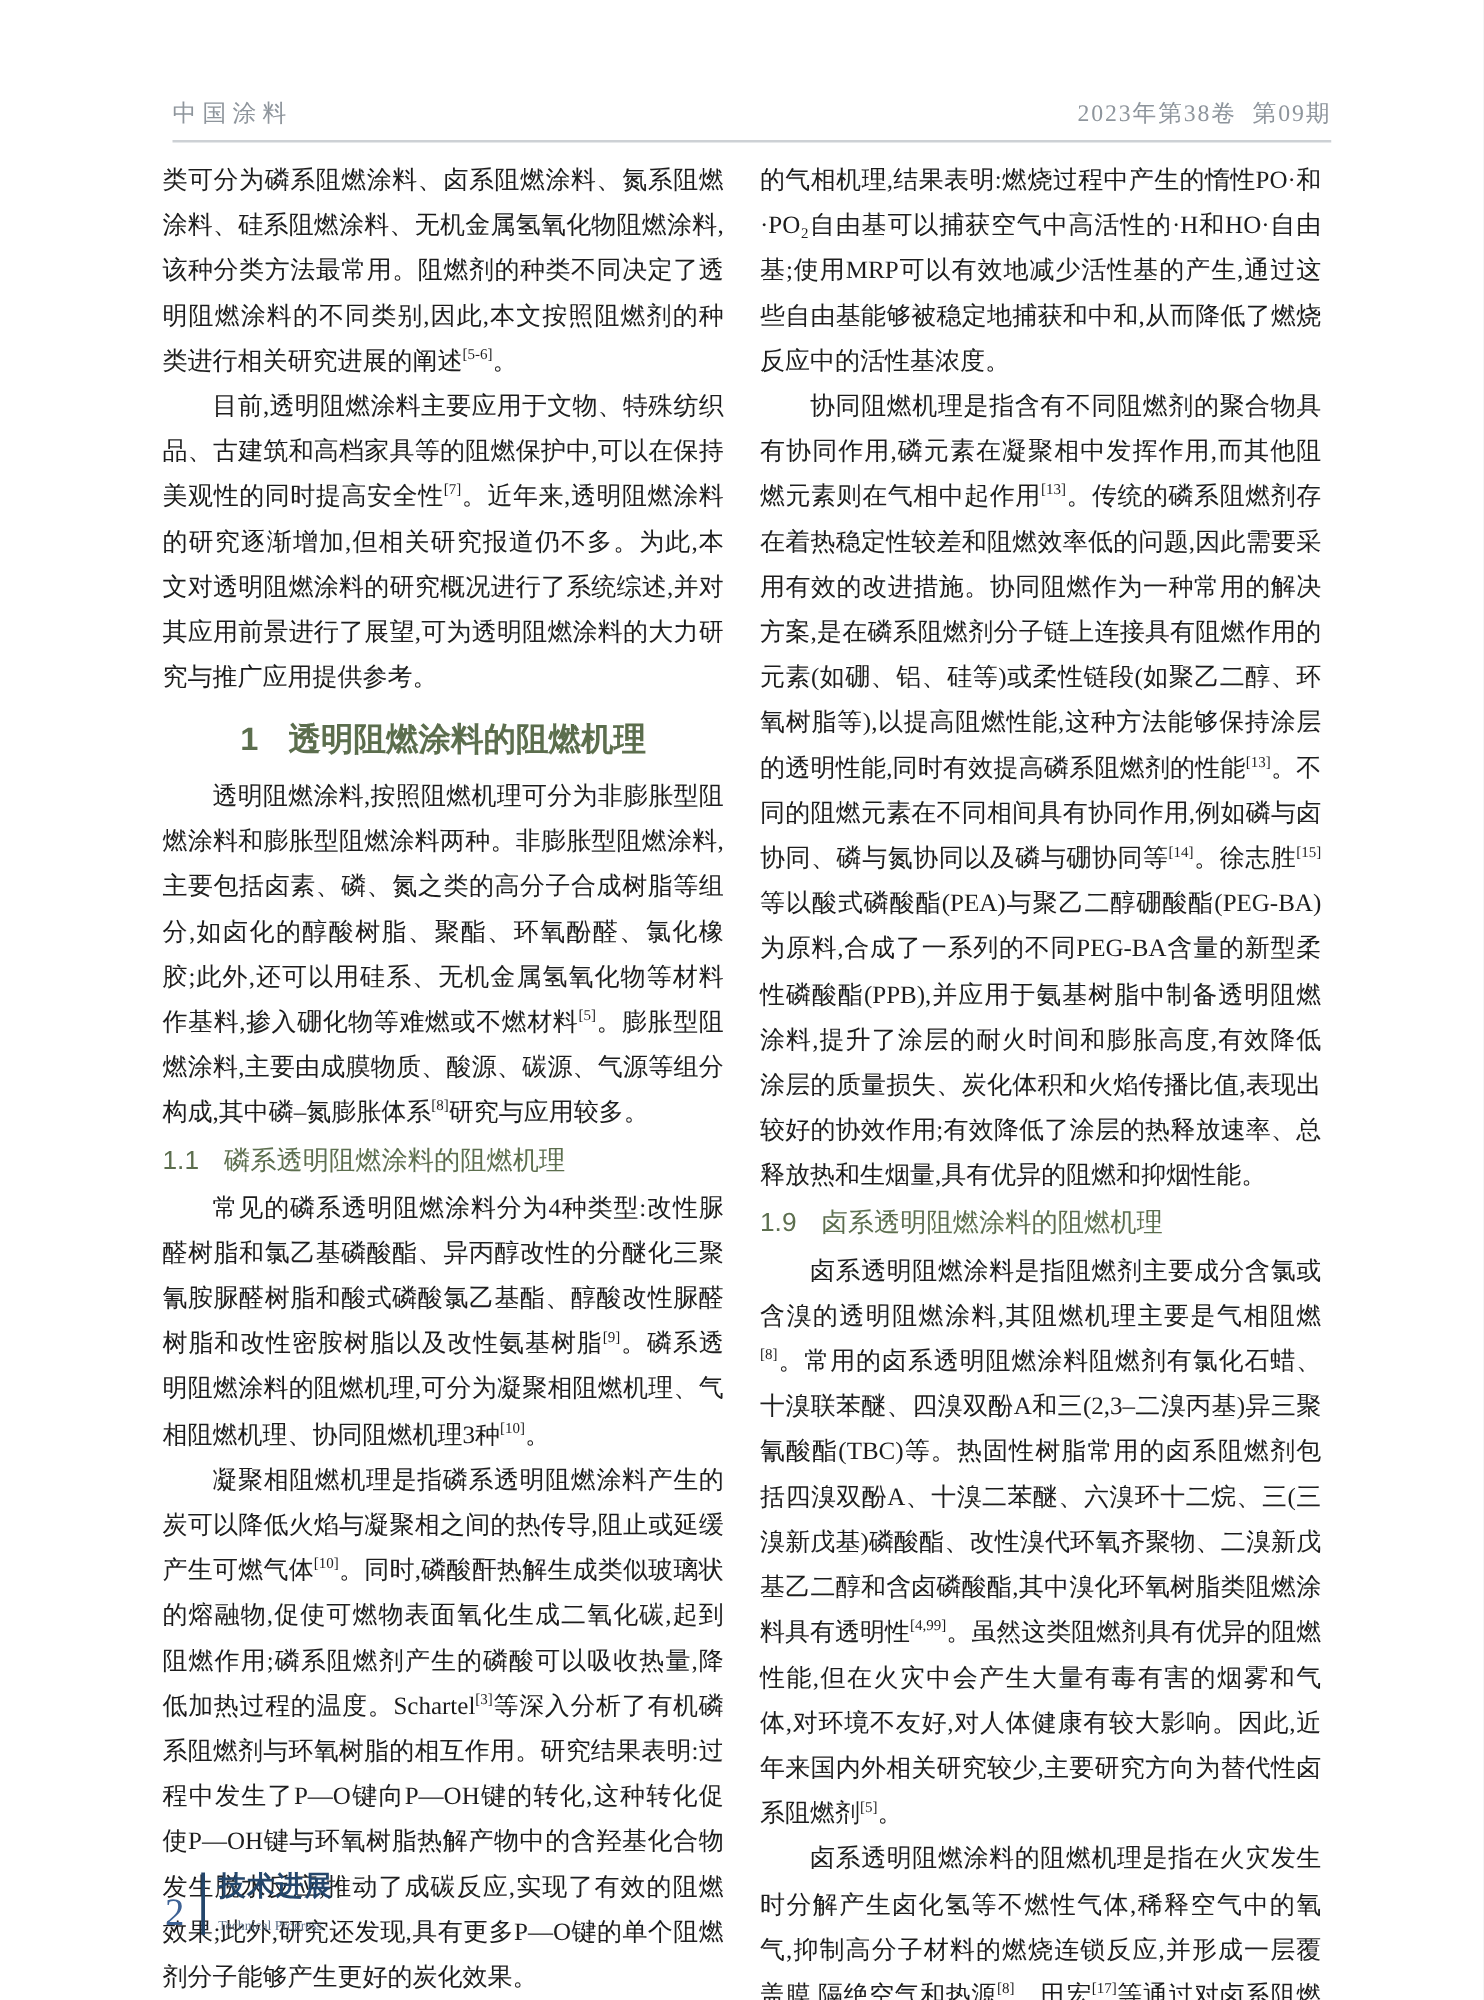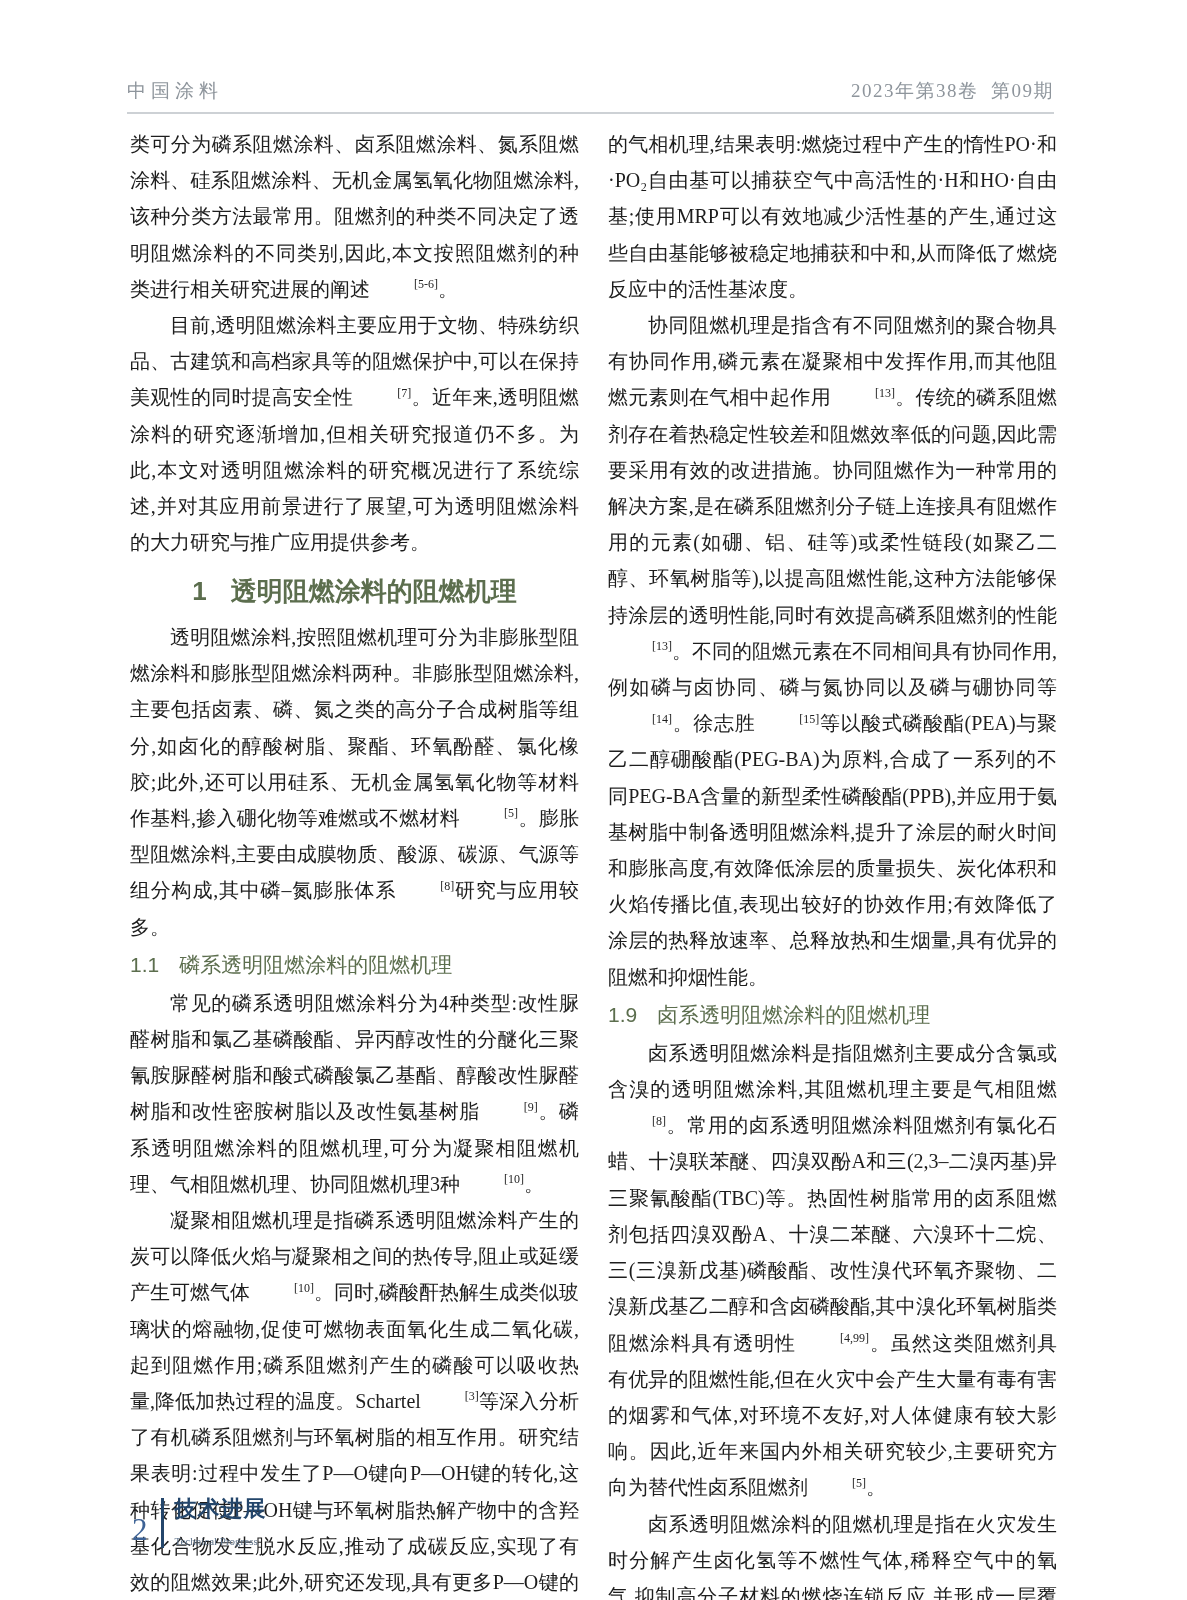--- a/index.html
+++ b/index.html
@@ -5,21 +5,21 @@
   html,body { margin:0; padding:0; background:#e8e8e8; }
   .page {
     position:relative;
     width:1187px; height:1600px;
     margin:0 auto;
     background:#ffffff;
     font-family:"Liberation Serif","DejaVu Serif",serif;
     overflow:hidden;
   }
   .header {
-    position:absolute; top:78px; left:127px; width:927px;
+    position:absolute; top:78px; left:138px; width:927px;
     display:flex; justify-content:space-between; align-items:flex-end;
     padding-bottom:8px;
     border-bottom:2px solid #cdd1d5;
     color:var(--header-gray,#8e959c);
     font-size:19px;
   }
   .journal-name { letter-spacing:5px; }
   .issue-info { white-space:pre; letter-spacing:1.5px; }
 
   .content {
@@ -28,21 +28,21 @@
   }
   .column {
     width:449px;
     text-align:justify;
     font-size:20px;
     line-height:36.2px;
     color:var(--body-text,#1d1d1d);
   }
   .para { margin:0; }
   .para.indent { text-indent:2em; }
-  sup { font-size:12px; line-height:0; vertical-align:super;margin-left:44px; }
+  sup { font-size:12px; line-height:0; vertical-align:super; }
 
   .sec-h1 {
     font-family:"Liberation Sans","DejaVu Sans",sans-serif;
     color:var(--heading-green,#5c6e4e);
     font-size:26px; font-weight:bold;
     margin:15px 0 11px 0; line-height:1.25;
     text-align:center; text-indent:0;
   }
   .sec-h1 .num { margin-right:24px; }
   .sec-h2 {

